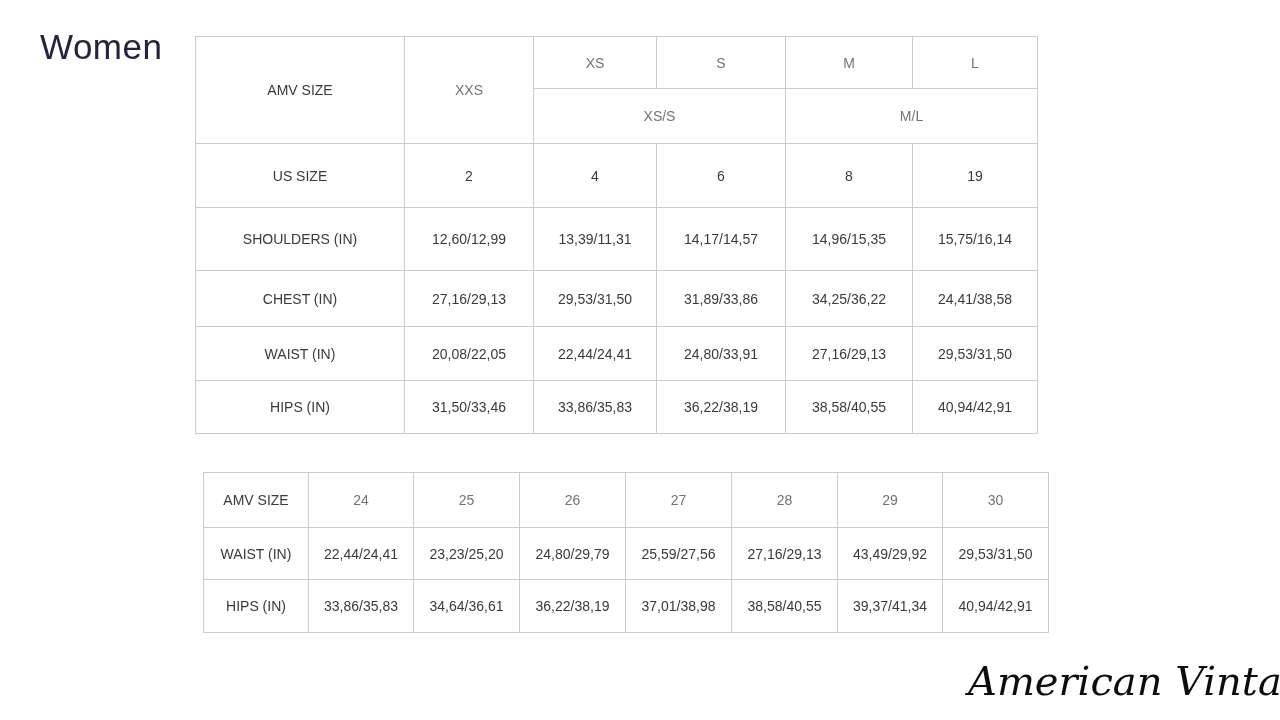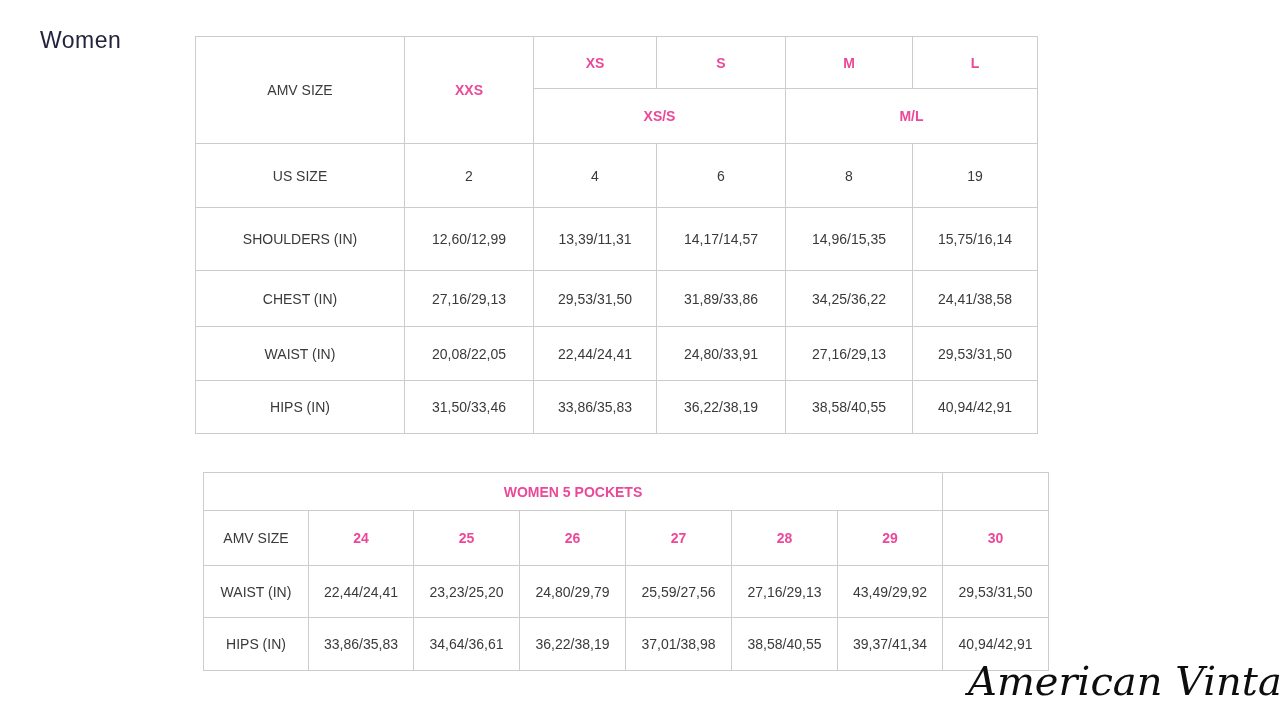--- a/index.html
+++ b/index.html
@@ -11,34 +11,34 @@
   }
   html,body{margin:0;padding:0;}
   body{
     width:1280px;height:720px;position:relative;overflow:hidden;
     background:var(--bg);
     font-family:"Liberation Sans", sans-serif;
     color:var(--text);
   }
   .page-title{
     position:absolute;left:40px;top:27px;
-    font-size:23px;font-weight:500;color:var(--heading);
+    font-size:35px;font-weight:500;color:var(--heading);
     letter-spacing:0.5px;
   }
   table{
     border-collapse:collapse;table-layout:fixed;
     font-size:14px;color:var(--text);
   }
   td{
     border:1px solid var(--border);
     text-align:center;vertical-align:middle;
     overflow:hidden;white-space:nowrap;
     padding:0;
   }
-  .b{font-weight:bold;color:#ec4899;}
+  .b{font-weight:normal;color:#737373;}
   #size-table{position:absolute;left:195px;top:36px;width:842px;}
   #pockets-table{position:absolute;left:203px;top:472px;width:845px;}
   .brand-logo{
     position:absolute;left:968px;top:658px;width:300px;
     font-family:"DejaVu Serif", serif;font-style:italic;
     font-size:40px;color:var(--logo);letter-spacing:0px;
     white-space:nowrap;
   }
 </style>
 </head>
@@ -116,24 +116,20 @@
     <col style="width:105px">
       <col style="width:105px">
       <col style="width:106px">
       <col style="width:106px">
     <col style="width:106px">
       <col style="width:106px">
       <col style="width:105px">
       <col style="width:106px">
   </colgroup>
   <tbody>
-    <tr style="height:38px">
-      <td colspan="7" class="b">WOMEN 5 POCKETS</td>
-      <td></td>
-    </tr>
     <tr style="height:55px">
       <td>AMV SIZE</td>
       <td class="b">24</td>
       <td class="b">25</td>
       <td class="b">26</td>
       <td class="b">27</td>
       <td class="b">28</td>
       <td class="b">29</td>
       <td class="b">30</td>
     </tr>

